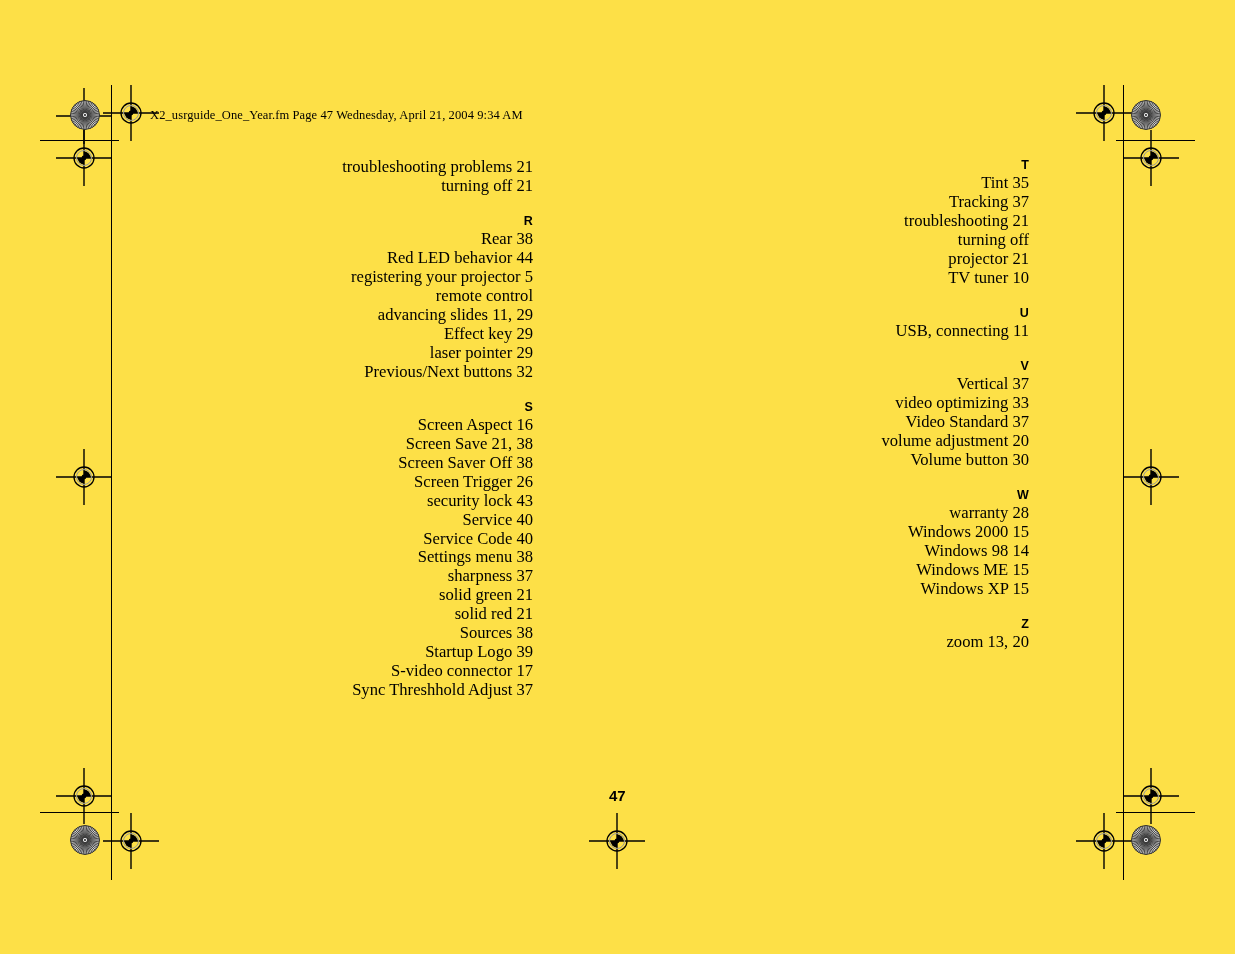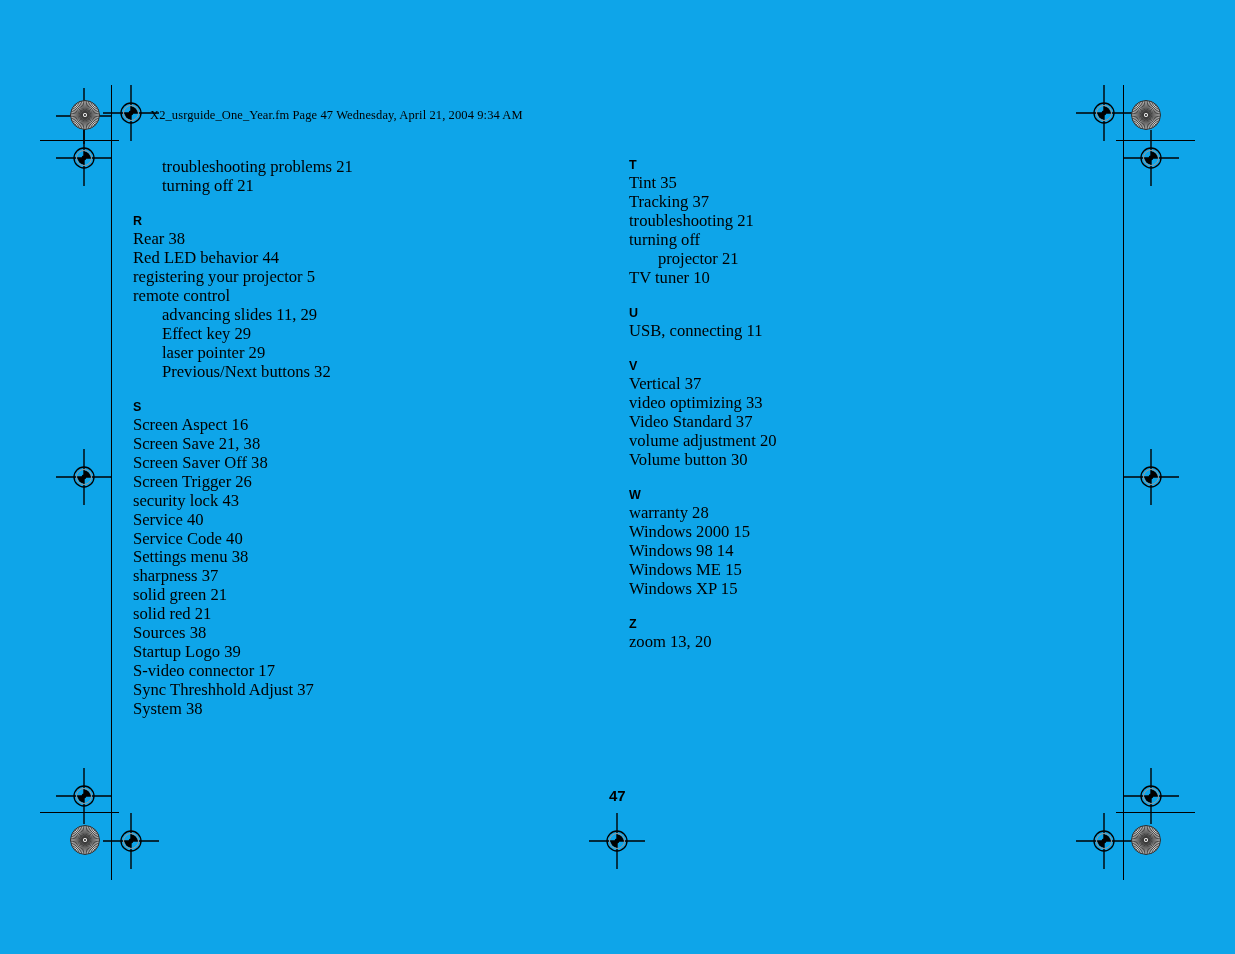--- a/index.html
+++ b/index.html
@@ -5,21 +5,21 @@
 <style>
   html, body {
     margin: 0;
     padding: 0;
     background: #ffffff;
   }
   #page {
     position: relative;
     width: 1235px;
     height: 954px;
-    background: #0ea5e9;
+    background: #fde047;
     overflow: hidden;
     font-family: "Liberation Serif", "DejaVu Serif", serif;
     color: #000000;
   }
 
   
   .trim-v {
     position: absolute;
     width: 1px;
     background: #000;
@@ -54,20 +54,21 @@
     white-space: nowrap;
     color: #000;
   }
 
   
   .column {
     position: absolute;
     width: 400px;
     font-size: 16.6px;
     line-height: 18.9px;
+    text-align: right;
   }
   .col-left  { left: 133px; top: 158px; }
   .col-right { left: 629px; top: 158px; }
 
   .group { margin: 0; padding: 0; }
   .group + .group { margin-top: 18.5px; }
 
   .letter-head {
     font-family: "Liberation Sans", "DejaVu Sans", sans-serif;
     font-weight: bold;
@@ -459,21 +460,20 @@
         <div class="entry">Service 40</div>
         <div class="entry">Service Code 40</div>
         <div class="entry">Settings menu 38</div>
         <div class="entry">sharpness 37</div>
         <div class="entry">solid green 21</div>
         <div class="entry">solid red 21</div>
         <div class="entry">Sources 38</div>
         <div class="entry">Startup Logo 39</div>
         <div class="entry">S-video connector 17</div>
         <div class="entry">Sync Threshhold Adjust 37</div>
-        <div class="entry">System 38</div>
       </div>
     </div>
   <div class="column col-right" id="col-right">
       <div class="group">
         <div class="letter-head">T</div>
         <div class="entry">Tint 35</div>
         <div class="entry">Tracking 37</div>
         <div class="entry">troubleshooting 21</div>
         <div class="entry">turning off</div>
         <div class="entry sub">projector 21</div>

